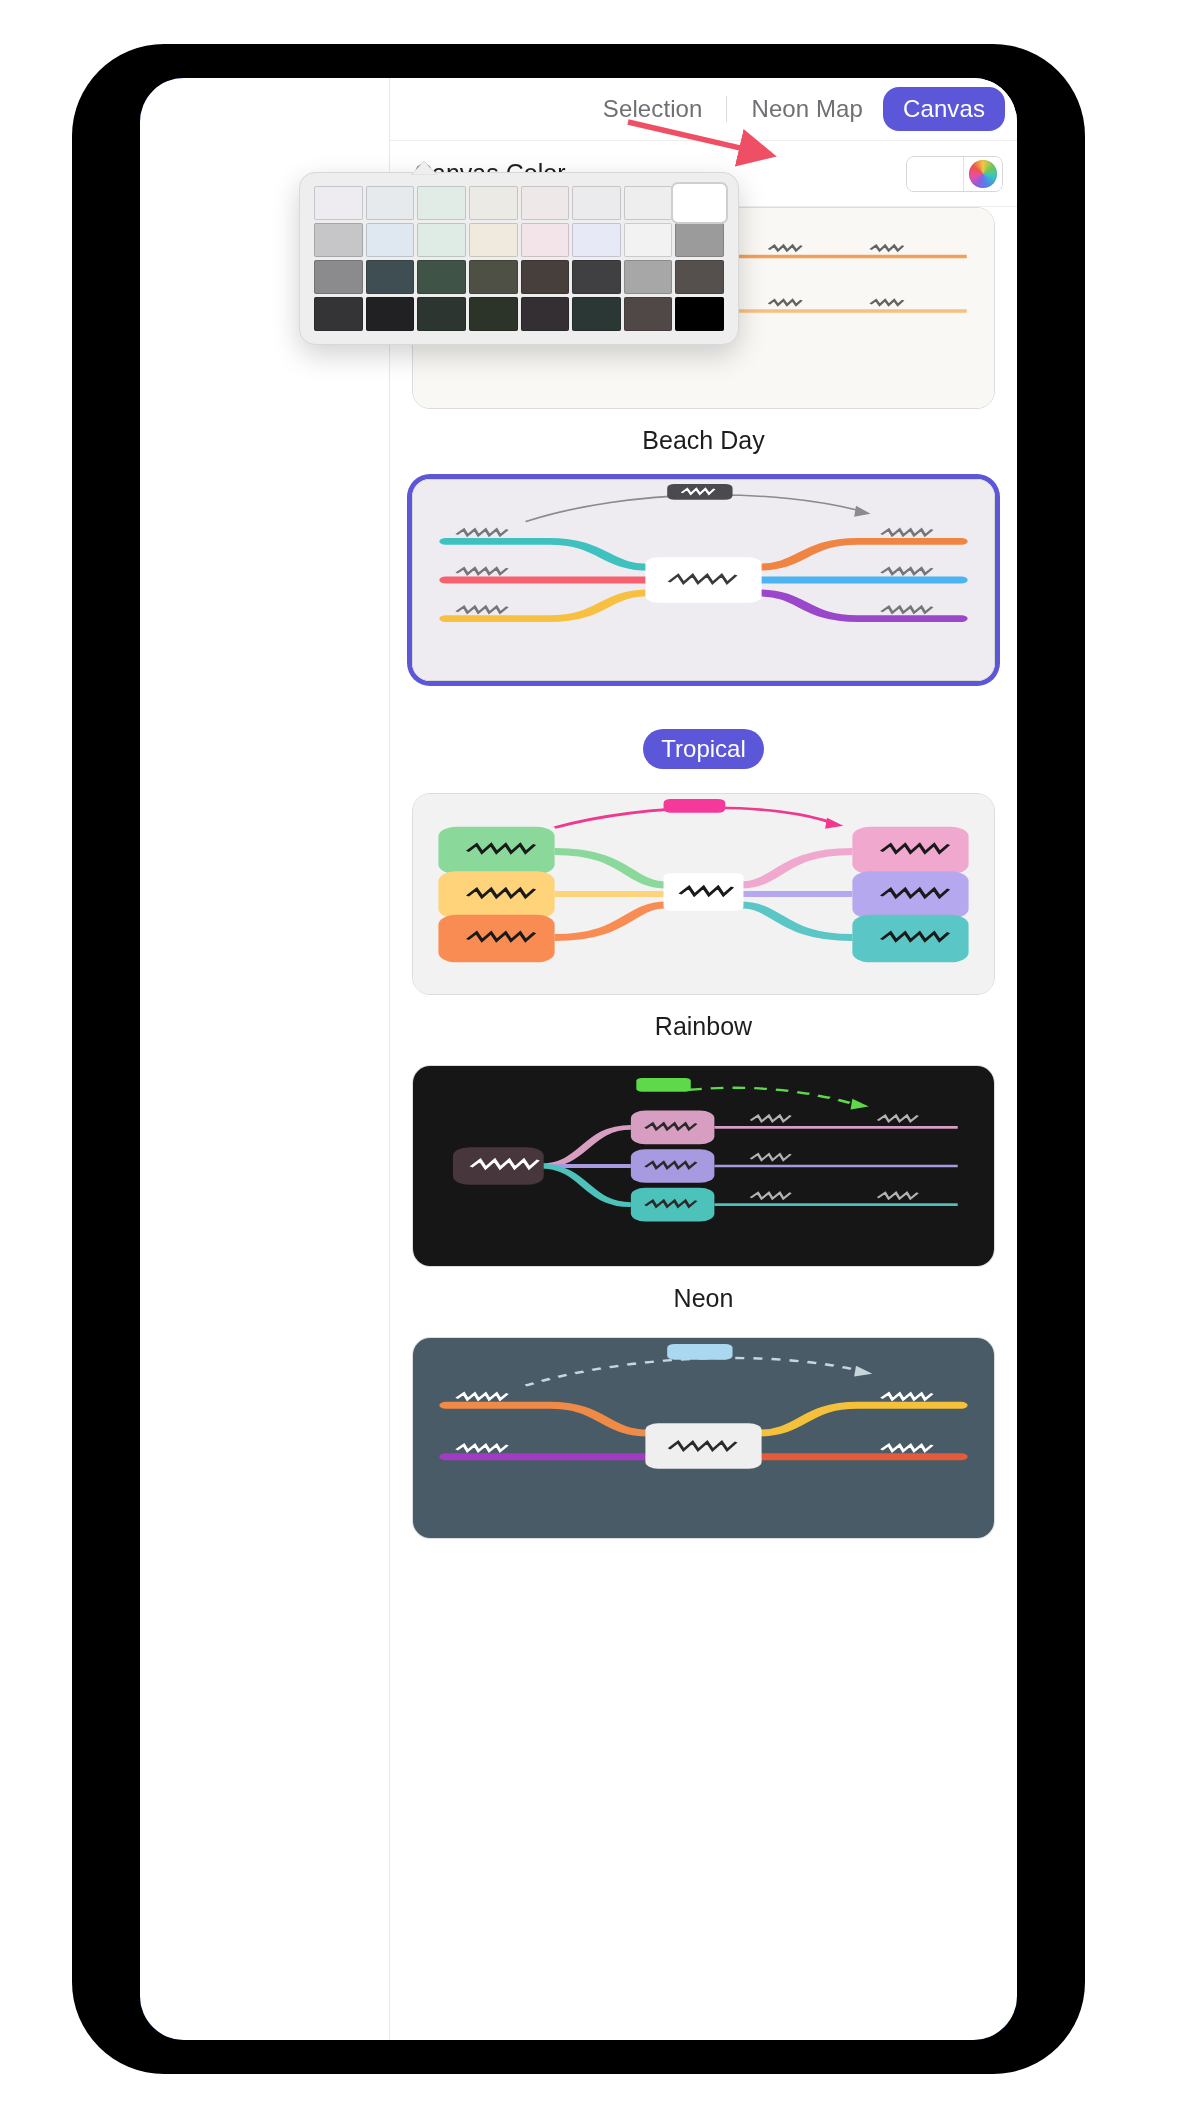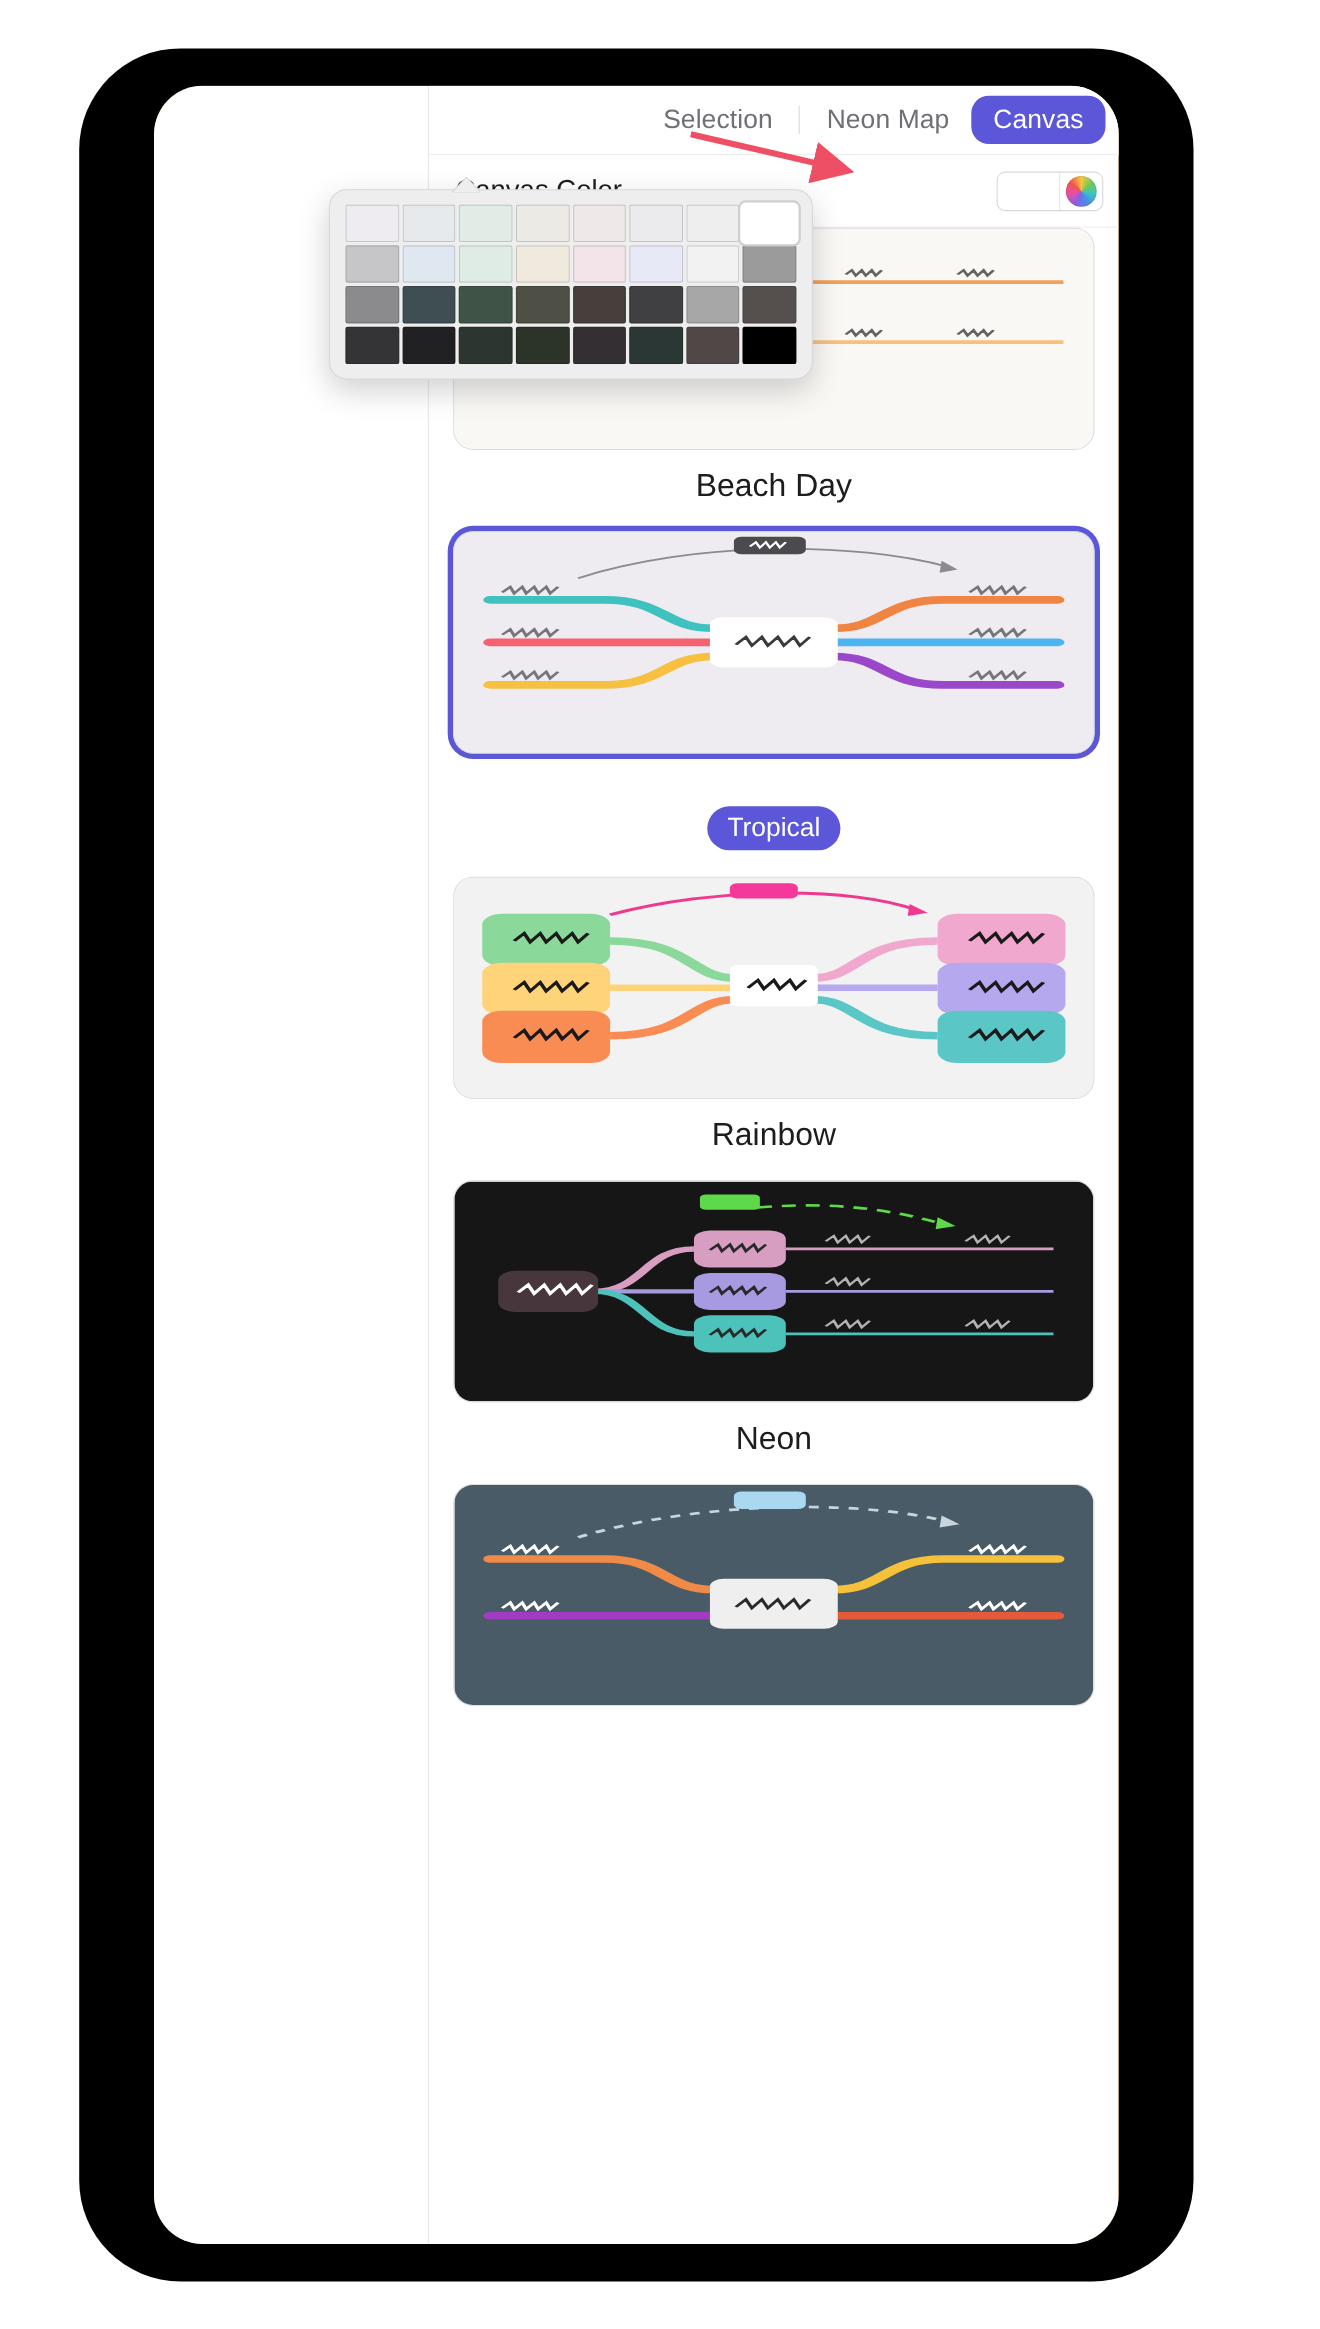--- a/index.html
+++ b/index.html
@@ -14,21 +14,21 @@
   
   .phone-shadow {
     position: absolute;
     left: 72px; top: 44px; width: 1013px; height: 2030px;
     background: #000000;
     border-radius: 92px;
   }
   .phone-screen {
     position: absolute;
     left: 140px; top: 78px; width: 877px; height: 1962px;
-    background: #a16207;
+    background: #1d4ed8;
     border-radius: 44px;
     overflow: hidden;
   }
   .screen-left-pane {
     position: absolute; left: 0; top: 0; width: 250px; height: 100%;
     background: #ffffff;
     border-right: 1px solid #e8e8e8;
   }
   .panel {
     position: absolute; left: 250px; top: 0; right: 0; bottom: 0;
@@ -111,21 +111,21 @@
     border-radius: 18px;
     border: 1px solid #dcdcdc;
     overflow: hidden;
     height: 202px;
   }
   .theme-card.selected {
     box-shadow: 0 0 0 5px #5b57d8;
     border-color: #d5d5d5;
   }
   .theme-label {
-    text-align: center; font-size: 29px; color: #1d1d1f;
+    text-align: center; font-size: 25px; color: #1d1d1f;
     margin-top: 17px; margin-bottom: 24px;
   }
   .theme-label.badge {
     display: inline-block; background: #5b57d8; color: #ffffff;
     padding: 6px 18px; border-radius: 999px; font-size: 24px; margin-top: 48px;
   }
   .label-center { text-align: center; }
   .mini { display: block; width: 100%; height: 100%; }
 </style>
 </head>

